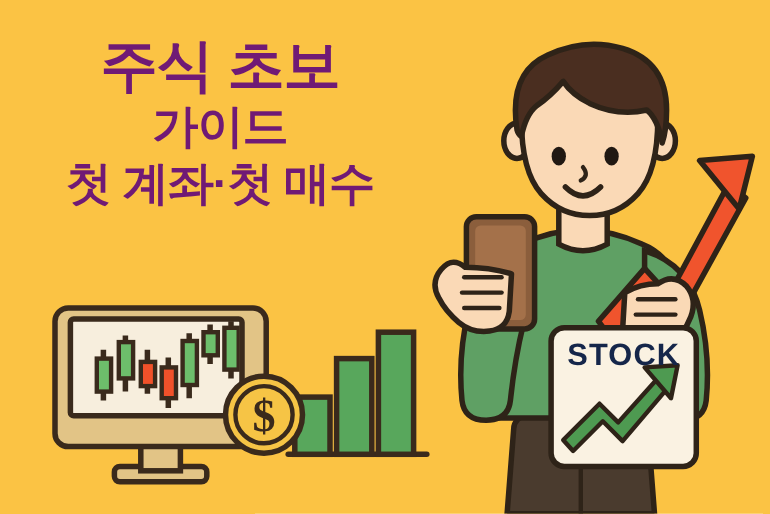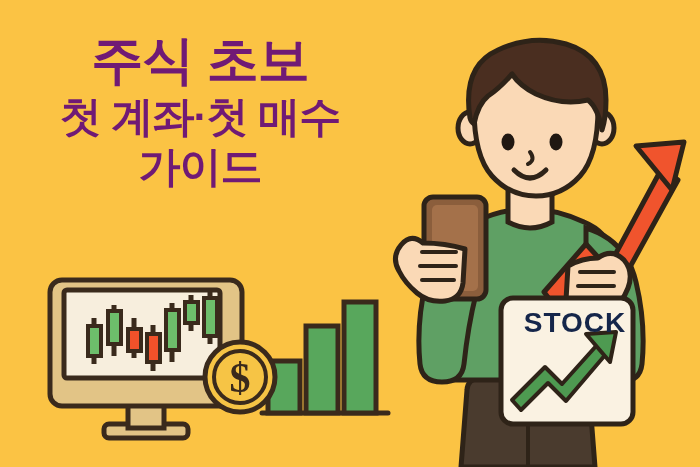--- a/index.html
+++ b/index.html
@@ -41,21 +41,21 @@
   }
   .hl-1{font-size:52px;}
   .hl-2{font-size:42px;margin-top:6px;}
   .hl-3{font-size:42px;margin-top:4px;}
 
   
   .stock-word{
     position:absolute;
     left:505px;
     top:307px;
-    width:140px;
+    width:124px;
     text-align:center;
     font-size:28px;
     font-weight:bold;
     letter-spacing:1px;
     color:#15264A;
     z-index:7;
     pointer-events:none;
   }
 </style>
 </head>
@@ -177,19 +177,19 @@
 
     <g>
       <circle cx="240" cy="377" r="35" fill="#F6C445" stroke="#3A2A1C" stroke-width="5"></circle>
       <circle cx="240" cy="377" r="26" fill="#F6C445" stroke="#3A2A1C" stroke-width="4"></circle>
       <text x="240" y="392" text-anchor="middle" font-family="Liberation Serif, serif" font-size="42" font-weight="bold" fill="#3A2A1C">$</text>
     </g>
   </svg>
 
   <div class="headline">
     <span class="hl-line hl-1">주식 초보</span>
+    <span class="hl-line hl-3">가이드</span>
     <span class="hl-line hl-2">첫 계좌·첫 매수</span>
-    <span class="hl-line hl-3">가이드</span>
   </div>
 
   <div class="stock-word">STOCK</div>
 
 </div>
 
 </body></html>

